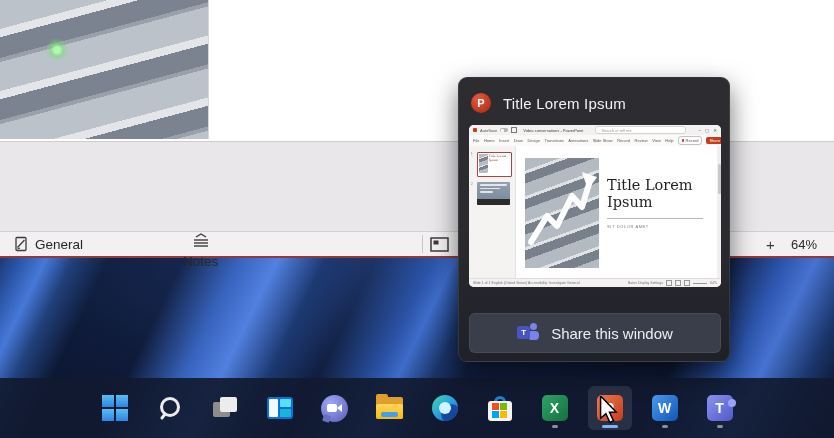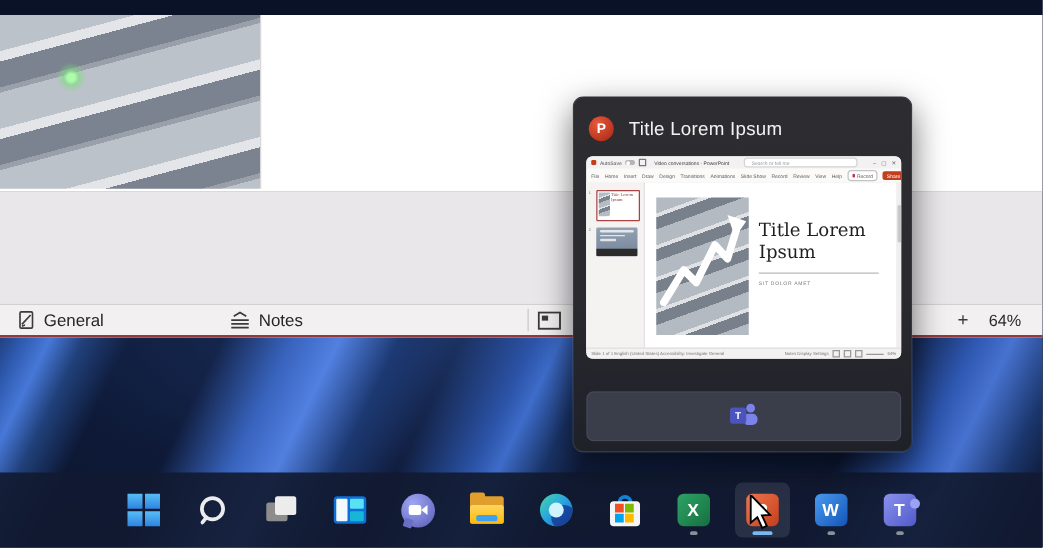--- a/index.html
+++ b/index.html
@@ -11,21 +11,21 @@
     background:radial-gradient(ellipse at 45% 0%,#1d3466 0%,#0e1a38 55%,#0a1228 100%);}
   .ribbon{position:absolute;top:-100px;height:420px;transform:rotate(26deg);opacity:.95;}
   .r1{left:-70px;width:120px;background:linear-gradient(90deg,rgba(20,35,80,0),#2f5cb4 35%,#4a7de0 52%,#22437f 72%,rgba(20,35,80,0));}
   .r2{left:140px;width:170px;background:linear-gradient(90deg,rgba(16,28,62,0),#3a67c4 30%,#5585e8 50%,#1d3a74 75%,rgba(16,28,62,0));}
   .r3{left:330px;width:130px;background:linear-gradient(90deg,rgba(16,28,62,0),#2c55ab 40%,#4070d0 55%,#1a3468 80%,rgba(16,28,62,0));}
   .r4{left:520px;width:110px;background:linear-gradient(90deg,rgba(16,28,62,0),#27489a 40%,#35straight 0,#35599f 55%,#152a56 80%,rgba(16,28,62,0));}
   .r5{left:680px;width:160px;background:linear-gradient(90deg,rgba(16,28,62,0),#2f5ab6 35%,#4a77d8 52%,#1c3870 78%,rgba(16,28,62,0));}
 
   
   .ppt-window{position:absolute;left:0;top:0;width:834px;height:255px;background:#fff;
-    border-bottom:3px solid #93383b;margin-top:12px;}
+    border-bottom:3px solid #93383b;}
   .slide-canvas{position:absolute;left:0;top:0;width:834px;height:141px;background:#fff;
     border-bottom:1px solid #cdcdd0;}
   .stairs-big{position:absolute;left:0;top:0;width:208px;height:139px;
     background:
       radial-gradient(circle at 57px 50px,rgba(170,255,170,.95) 0 3px,rgba(120,225,120,.55) 6px,rgba(120,225,120,0) 12px),
       repeating-linear-gradient(165deg,#bcc2c9 0 28px,#e3e5e8 28px 36px,#7b8390 36px 56px,#99a0a9 56px 60px);
     border-right:1px solid #d8d8d8;}
   .workspace{position:absolute;left:0;top:142px;width:834px;height:89px;background:#e9e7ea;}
 
   
@@ -193,21 +193,21 @@
     <div class="status-bar">
       <div class="sb-item" style="left:13px;">
         <svg class="sb-ic" width="16" height="16" viewBox="0 0 16 16">
           <rect x="3" y="1.5" width="10" height="13" rx="1" fill="none" stroke="#3b3b3b" stroke-width="1.3"></rect>
           <line x1="4.5" y1="11.5" x2="11.5" y2="4" stroke="#3b3b3b" stroke-width="1.3"></line>
           <line x1="4.5" y1="13" x2="7" y2="12" stroke="#3b3b3b" stroke-width="1.1"></line>
         </svg>
         <span>General</span>
       </div>
 
-      <div class="sb-item" style="left:183px;">
+      <div class="sb-item" style="left:183px;flex-direction:column;">
         <svg class="sb-ic" width="18" height="16" viewBox="0 0 18 16">
           <path d="M4 5 L9 2 L14 5" fill="none" stroke="#3b3b3b" stroke-width="1.4"></path>
           <line x1="2" y1="8" x2="16" y2="8" stroke="#3b3b3b" stroke-width="1.4"></line>
           <line x1="2" y1="11" x2="16" y2="11" stroke="#3b3b3b" stroke-width="1.4"></line>
           <line x1="2" y1="14" x2="16" y2="14" stroke="#3b3b3b" stroke-width="1.4"></line>
         </svg>
         <span>Notes</span>
       </div>
 
 
@@ -394,20 +394,21 @@
         </div>
       </div>
     </div>
 
     <div class="share-btn">
       <div class="teams-glyph">
         <div class="h1"></div>
           <div class="b1"></div>
           <div class="sq">T</div>
       </div>
+      <span class="share-label">Share this window</span>
     </div>
   </div>
 
   <svg class="cursor" width="22" height="28" viewBox="0 0 11 17">
     <polygon points="1,0 1,13.5 4.2,10.8 6.6,16 8.8,15 6.4,9.9 10.4,9.7" fill="#ffffff" stroke="#000000" stroke-width="0.9"></polygon>
   </svg>
 
 </div>
 
 </body></html>

